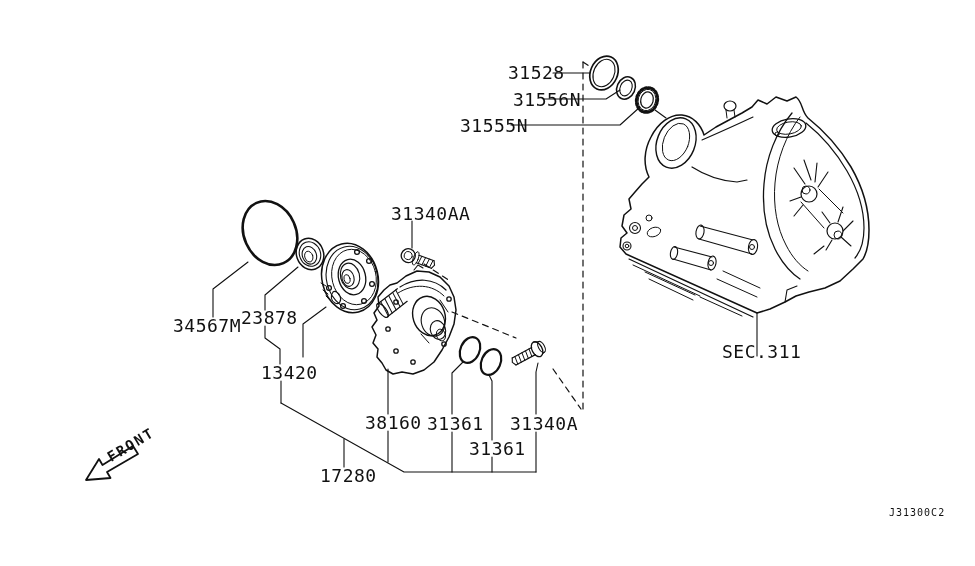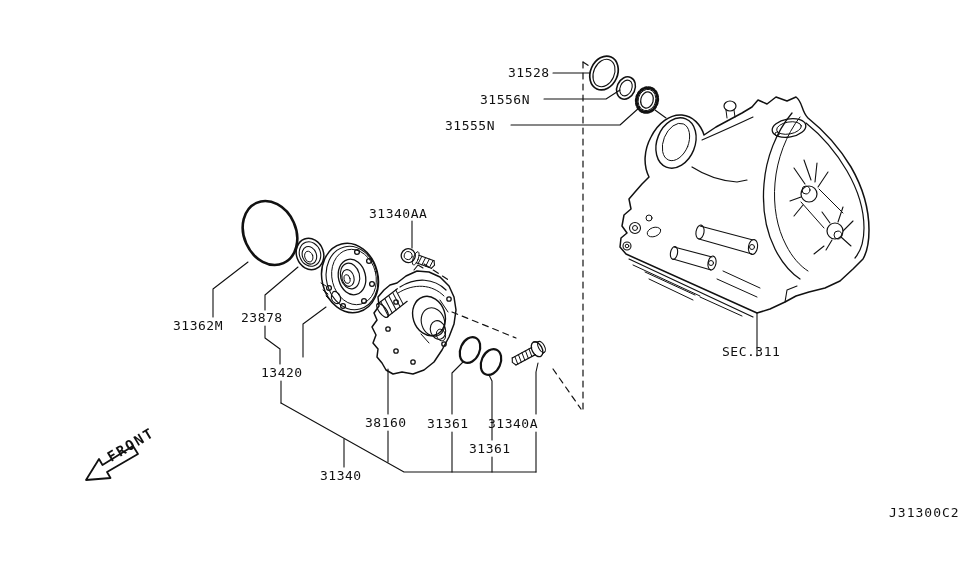--- a/index.html
+++ b/index.html
@@ -3,24 +3,24 @@
 <meta charset="utf-8">
 <style>
   html,body{margin:0;padding:0;background:#e8e8e8;}
   .stage{
     position:relative;width:975px;height:566px;background:#ffffff;
     font-family:"DejaVu Sans Mono","Liberation Mono",monospace;
     overflow:hidden;
   }
   .art{position:absolute;left:0;top:0;}
   .lbl{
-    position:absolute;font-size:13px;line-height:14px;color:#111;
+    position:absolute;font-size:18px;line-height:14px;color:#111;
     letter-spacing:0.5px;white-space:nowrap;
   }
-  .lbl.big{font-size:13px;letter-spacing:1px;}
+  .lbl.big{font-size:10px;letter-spacing:1px;}
   .lbl.front{
     font-size:14px;letter-spacing:2px;font-weight:bold;
     transform:rotate(-31deg);transform-origin:0 100%;
   }
   svg *{vector-effect:non-scaling-stroke;}
 </style>
 </head>
 <body>
 
 <div class="stage">
@@ -199,28 +199,28 @@
       <path d="M 452,312 L 516,338"></path>
       <path d="M 553,369 L 581,409"></path>
     </g>
 
     <g>
       <polygon points="86,480 99,459 102.5,465 133,446 138,454 107,472 110.5,478" stroke-width="1.8"></polygon>
     </g>
   </svg>
 
   <div class="lbl" style="left:508px;top:66px">31528</div>
-  <div class="lbl" style="left:480px;top:93px">31556N</div>
-  <div class="lbl" style="left:445px;top:119px">31555N</div>
-  <div class="lbl" style="left:369px;top:207px">31340AA</div>
-  <div class="lbl" style="left:173px;top:319px">31362M</div>
+  <div class="lbl" style="left:513px;top:93px">31556N</div>
+  <div class="lbl" style="left:460px;top:119px">31555N</div>
+  <div class="lbl" style="left:391px;top:207px">31340AA</div>
+  <div class="lbl" style="left:173px;top:319px">34567M</div>
   <div class="lbl" style="left:241px;top:311px">23878</div>
   <div class="lbl" style="left:261px;top:366px">13420</div>
   <div class="lbl" style="left:365px;top:416px">38160</div>
   <div class="lbl" style="left:427px;top:417px">31361</div>
-  <div class="lbl" style="left:488px;top:417px">31340A</div>
+  <div class="lbl" style="left:510px;top:417px">31340A</div>
   <div class="lbl" style="left:469px;top:442px">31361</div>
-  <div class="lbl" style="left:320px;top:469px">31340</div>
+  <div class="lbl" style="left:320px;top:469px">17280</div>
   <div class="lbl" style="left:722px;top:345px">SEC.311</div>
   <div class="lbl front" style="left:112px;top:450px">FRONT</div>
   <div class="lbl big" style="left:889px;top:506px">J31300C2</div>
 
 </div>
 
 </body></html>

